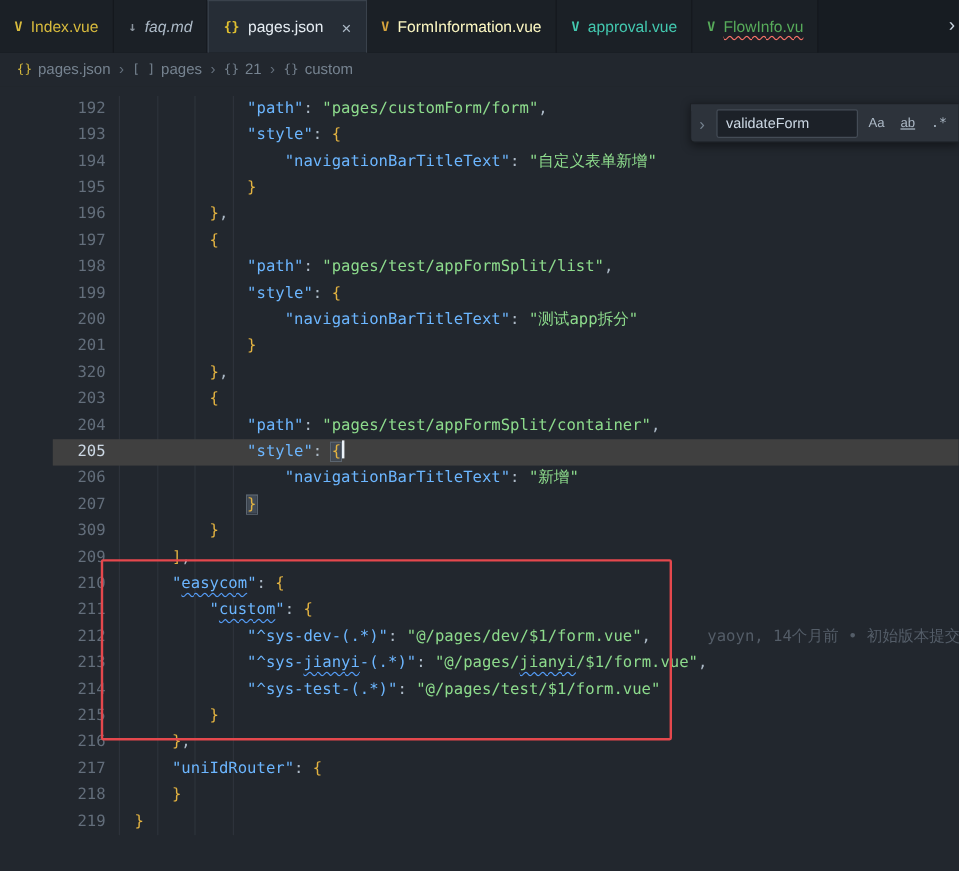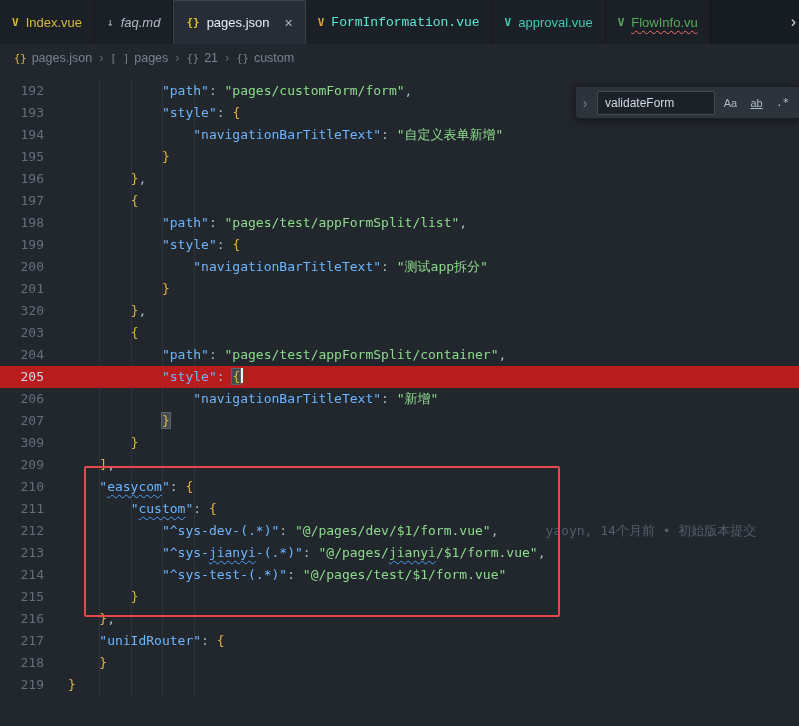--- a/index.html
+++ b/index.html
@@ -25,24 +25,24 @@
   .breadcrumb { height:28px; background:#22272e; display:flex; align-items:center;
                 padding-left:14px; font-size:12.5px; color:#768390; }
   .crumb { display:flex; align-items:center; gap:5px; cursor:pointer; }
   .crumb-icon { font-family:"DejaVu Sans Mono", monospace; font-size:10.5px; }
   .crumb-sep { color:#636e7b; margin:0 7px; }
 
   
   .editor { position:relative; height:654px; background:#22272e; padding-top:8px; }
   .guide { position:absolute; top:8px; height:616px; width:1px;
            background:rgba(125,133,144,0.13); z-index:0; }
-  .lines { position:relative; z-index:1; }
+  .lines { position:relative; z-index:1;padding-left:44px; }
   .ln { display:flex; height:22px; line-height:22px; white-space:pre;
         font-family:"DejaVu Sans Mono", monospace; font-size:13px; }
-  .ln.cur { background:#b91c1c;align-items:center; }
+  .ln.cur { background:#404040;align-items:center; }
   .ln .num { flex:0 0 44px; text-align:right; color:#636e7b; }
   .ln.cur .num { color:#cdd9e5; }
   .ln .code { padding-left:24px; }
 
   .tk-w { color:#adbac7; }
   .tk-k { color:#6cb6ff; }
   .tk-s { color:#8ddb8c; }
   .tk-b { color:#e3b341; }
   .tk-bm { background:#414a55; box-shadow:0 0 0 1px #5b6570; }
   .tk-sq { text-decoration:underline wavy #539bf5; text-decoration-thickness:1px;
@@ -85,21 +85,21 @@
         <span class="tab-icon" style="color: rgb(139, 148, 158);">↓</span>
         <span class="tab-label italic" style="color: rgb(173, 186, 199);">faq.md</span>
       </div>
       <div class="tab active">
         <span class="tab-icon" style="color: rgb(224, 192, 48);">{}</span>
         <span class="tab-label" style="color: rgb(230, 237, 243);">pages.json</span>
         <span class="tab-close">×</span>
       </div>
       <div class="tab">
         <span class="tab-icon" style="color: rgb(215, 164, 61);">V</span>
-        <span class="tab-label" style="color: #5eead4; font-family: Liberation Mono, monospace;">FormInformation.vue</span>
+        <span class="tab-label" style="color: #fef9c3;">FormInformation.vue</span>
       </div>
       <div class="tab">
         <span class="tab-icon" style="color: rgb(67, 201, 176);">V</span>
         <span class="tab-label" style="color: rgb(67, 201, 176);">approval.vue</span>
       </div>
       <div class="tab">
         <span class="tab-icon" style="color: rgb(87, 171, 90);">V</span>
         <span class="tab-label err" style="color: rgb(87, 171, 90);">FlowInfo.vu</span>
       </div>
       <div class="tab-overflow">›</div>

